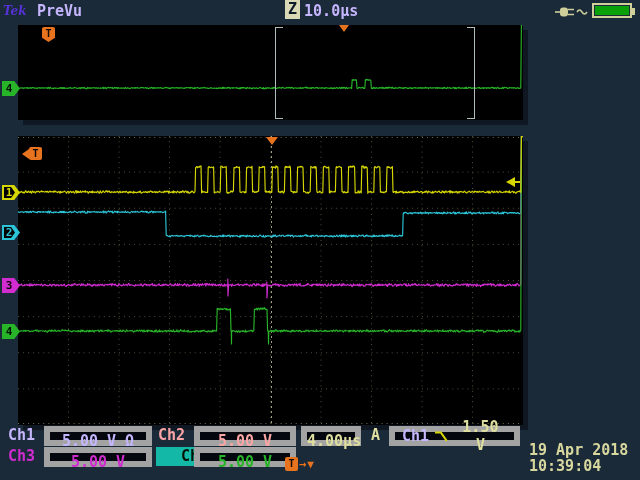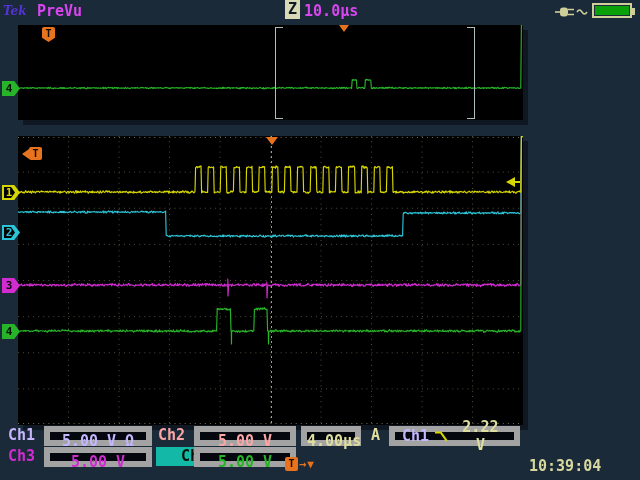--- a/index.html
+++ b/index.html
@@ -4,21 +4,21 @@
 <style>
   * { margin:0; padding:0; box-sizing:border-box; }
   html,body { width:640px; height:480px; background:#10192400; }
   .screen {
     position:relative; width:640px; height:480px; overflow:hidden;
     background:#1b2a39;
     font-family:"DejaVu Sans Mono","Liberation Mono",monospace;
     font-weight:bold;
   }
   
-  .hdr-txt { position:absolute; top:2px; height:18px; line-height:18px; font-size:15px; color:#d946ef; }
+  .hdr-txt { position:absolute; top:2px; height:18px; line-height:18px; font-size:15px; color:#c4b5fd; }
   #brand { left:3px; color:#5633d6; font-family:"DejaVu Serif","Liberation Serif",serif; font-style:italic; font-size:12px; }
   #mode  { left:37px; }
   #hscale{ left:286px; }
   #plug-icon { position:absolute; left:554px; top:4px; }
   .battery { position:absolute; left:592px; top:3px; width:40px; height:15px; border:2px solid #cfcf9a; }
   .battery .fill { position:absolute; inset:1px; background:#0aa00a; }
   .battery .nub  { position:absolute; right:-5px; top:3px; width:3px; height:7px; background:#cfcf9a; }
   
   .win { position:absolute; left:18px; width:505px; background:#000; box-shadow:5px 5px 0 rgba(5,10,17,0.55); }
   #overview-window { top:25px;  height:95px; }
@@ -164,29 +164,30 @@
   <span class="stxt r1 c-c" style="left:158px;">Ch2</span>
   <div class="vbox r1 c-c" style="left:194px; width:102px;">5.00 V</div>
   <span class="stxt" id="z-badge">Z</span>
   <div class="vbox r1 c-p" style="left:301px; width:60px;">4.00µs</div>
   <span class="stxt r1 c-p" style="left:371px;">A</span>
   <div class="vbox r1" id="trig-box">
     <span class="c-y">Ch1</span>
     <svg width="15" height="14" viewBox="0 0 15 14">
       <polyline points="1,3.5 7,3.5 13,12" fill="none" stroke="#d6d600" stroke-width="2"></polyline>
     </svg>
-    <span class="c-p" style="margin-left:auto;">2.22 V</span>
+    <span class="c-p" style="margin-left:auto;">1.50 V</span>
   </div>
 
   <span class="stxt r2 c-m" style="left:8px;">Ch3</span>
   <div class="vbox r2 c-m" style="left:44px; width:108px;">5.00 V</div>
   <span class="stxt r2" id="ch4-badge">Ch4</span>
   <div class="vbox r2 c-g" style="left:194px; width:102px;">5.00 V</div>
 
   <div class="tpos-wrap">
     <span class="t-badge2">T</span>
     <span class="ar">→</span>
     <span class="cur">▼</span>
   </div>
 
+  <span class="stxt" id="date-line">19 Apr 2018</span>
   <span class="stxt" id="time-line">10:39:04</span>
 
 </div>
 
 </body></html>

